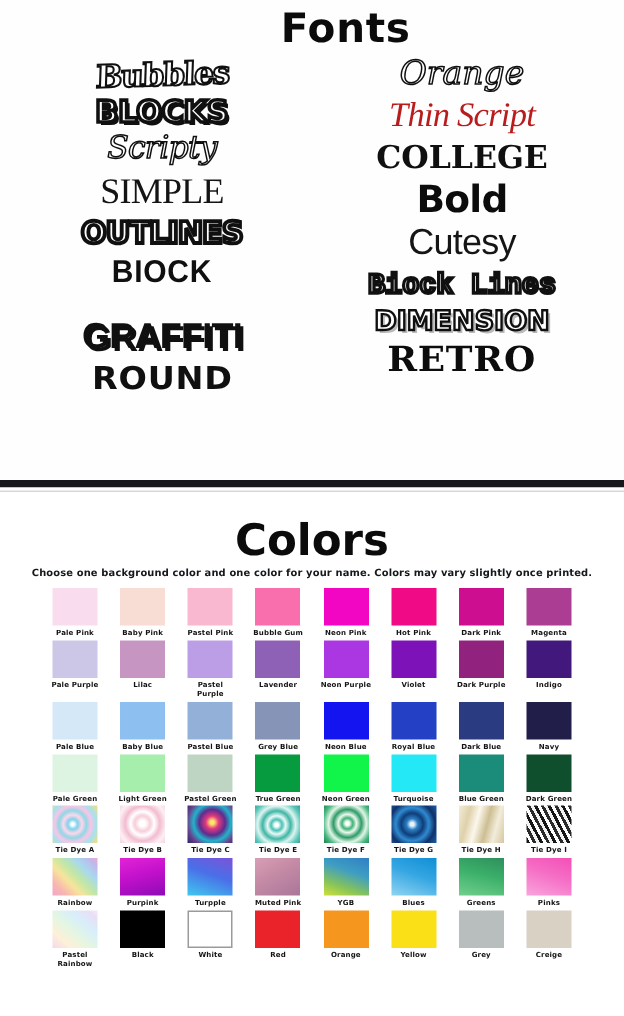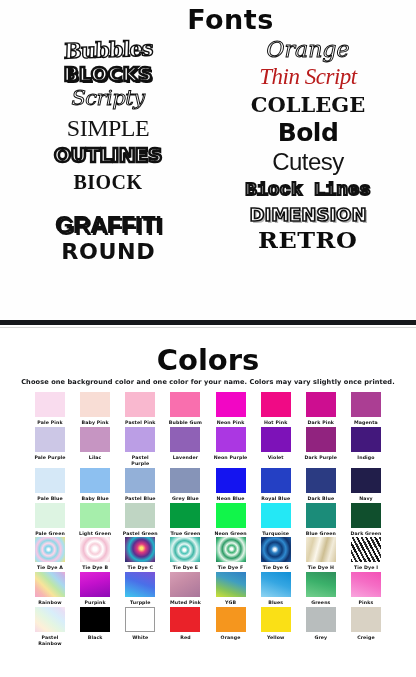--- a/index.html
+++ b/index.html
@@ -90,21 +90,21 @@
   }
   .fs-outlines {
     font-family:"DejaVu Sans", sans-serif;
     font-size:20px; font-weight:bold;
     letter-spacing:-0.5px;
     color:#ffffff;
     -webkit-text-stroke:2.6px #101010;
     margin-top:5px;
   }
   .fs-biock {
-    font-family:Liberation Serif, serif;
+    font-family:Liberation Sans, sans-serif;
     font-size:20px; font-weight:bold;
     letter-spacing:0.5px;
     color:#101010;
     transform:scaleY(1.05);
     margin-top:7px;
   }
   .fs-graffiti {
     font-family:"Liberation Sans", sans-serif;
     font-size:24px; font-weight:bold;
     letter-spacing:-0.5px;

